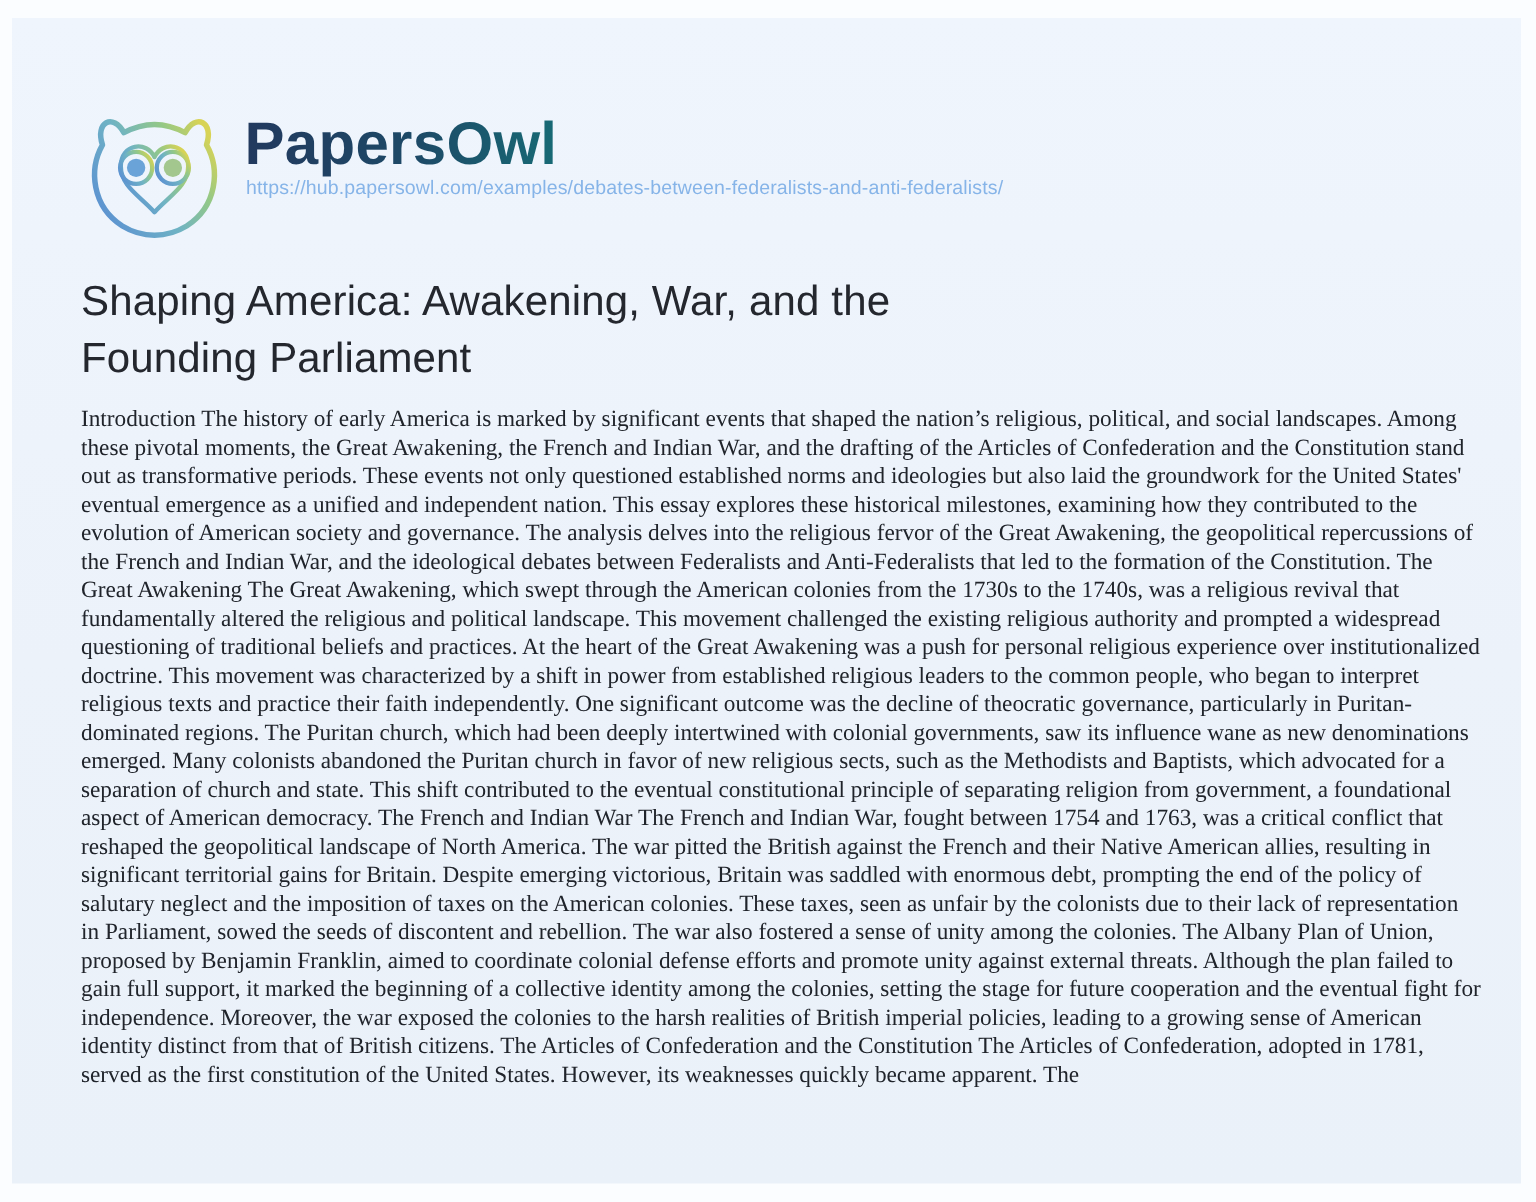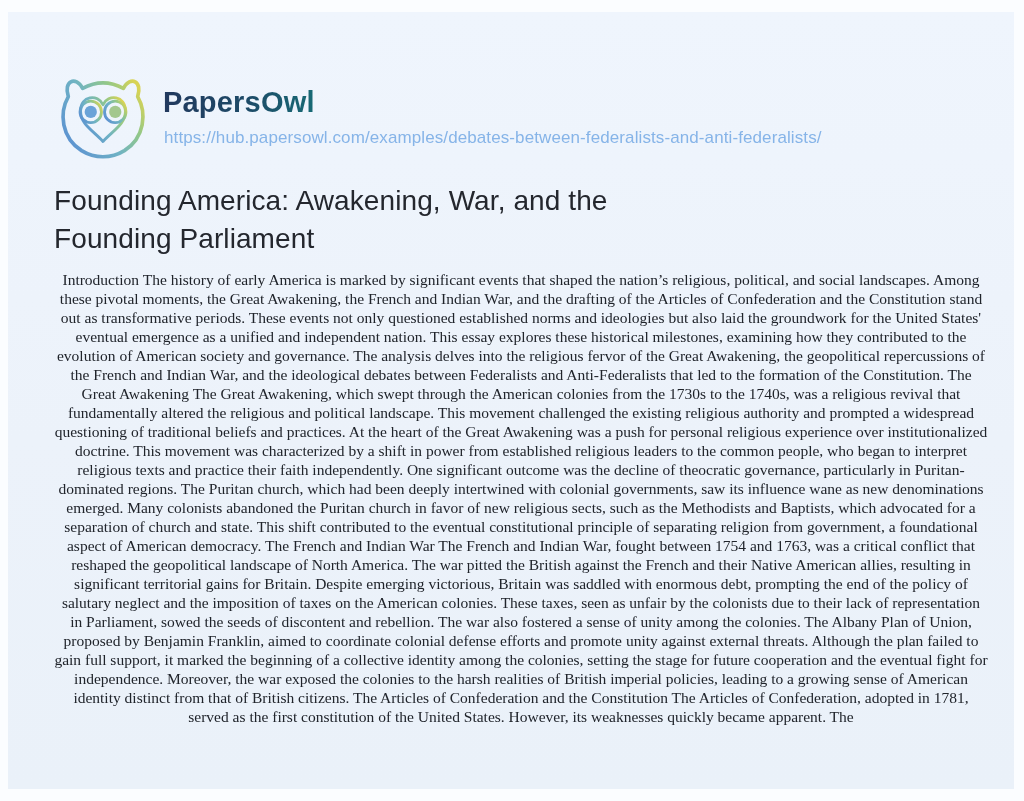--- a/index.html
+++ b/index.html
@@ -25,39 +25,38 @@
   .logo {
     position: absolute;
     left: 44px;
     top: 54px;
     width: 102px;
     height: 102px;
   }
   .brand {
     position: absolute;
     left: 155px;
-    top: 74px;
-    font-size: 29px;
+    top: 62px;
+    font-size: 40px;
     font-weight: bold;
     letter-spacing: 0.2px;
     color: #1d3f63;
     background: linear-gradient(90deg, #22395e 0%, #1d4a67 55%, #176a75 100%);
     -webkit-background-clip: text;
     background-clip: text;
     -webkit-text-fill-color: transparent;
   }
   .site-url {
     position: absolute;
     left: 156px;
     top: 105px;
-    font-size: 17px;
+    font-size: 13px;
     color: #86b4e8;
     text-decoration: none;
     letter-spacing: 0.1px;
-    margin-top: 11px;
   }
   .doc-title {
     position: absolute;
     left: 46px;
     top: 170px;
     font-size: 28px;
     font-weight: 400;
     color: #24272e;
     line-height: 38px;
     letter-spacing: 0.1px;
@@ -65,21 +64,21 @@
   .doc-title span { display: block; }
   .doc-body {
     position: absolute;
     left: 46px;
     top: 258px;
     width: 934px;
     font-family: "Liberation Serif", serif;
     font-size: 15.5px;
     line-height: 19px;
     color: #20242b;
-    text-align: center;
+    text-align: left;
     margin: 0;
   }
 </style>
 </head>
 <body>
 
 <div class="panel">
 
   <div class="logo">
     <svg width="102" height="102" viewBox="0 0 100 100" aria-hidden="true">
@@ -99,19 +98,19 @@
       <circle cx="62" cy="45" r="6" fill="#a3c78e"></circle>
       <line x1="50" y1="58" x2="50" y2="67" stroke="url(#owlgrad)" stroke-width="2.4" stroke-linecap="round"></line>
     </svg>
   </div>
 
   <div class="brand">PapersOwl</div>
 
   <a class="site-url" href="#">https://hub.papersowl.com/examples/debates-between-federalists-and-anti-federalists/</a>
 
   <h1 class="doc-title" style="margin:0;">
-    <span>Founding America: Awakening, War, and the</span>
+    <span>Shaping America: Awakening, War, and the</span>
     <span>Founding Parliament</span>
   </h1>
 
   <p class="doc-body">Introduction The history of early America is marked by significant events that shaped the nation’s religious, political, and social landscapes. Among these pivotal moments, the Great Awakening, the French and Indian War, and the drafting of the Articles of Confederation and the Constitution stand out as transformative periods. These events not only questioned established norms and ideologies but also laid the groundwork for the United States' eventual emergence as a unified and independent nation. This essay explores these historical milestones, examining how they contributed to the evolution of American society and governance. The analysis delves into the religious fervor of the Great Awakening, the geopolitical repercussions of the French and Indian War, and the ideological debates between Federalists and Anti-Federalists that led to the formation of the Constitution. The Great Awakening The Great Awakening, which swept through the American colonies from the 1730s to the 1740s, was a religious revival that fundamentally altered the religious and political landscape. This movement challenged the existing religious authority and prompted a widespread questioning of traditional beliefs and practices. At the heart of the Great Awakening was a push for personal religious experience over institutionalized doctrine. This movement was characterized by a shift in power from established religious leaders to the common people, who began to interpret religious texts and practice their faith independently. One significant outcome was the decline of theocratic governance, particularly in Puritan-dominated regions. The Puritan church, which had been deeply intertwined with colonial governments, saw its influence wane as new denominations emerged. Many colonists abandoned the Puritan church in favor of new religious sects, such as the Methodists and Baptists, which advocated for a separation of church and state. This shift contributed to the eventual constitutional principle of separating religion from government, a foundational aspect of American democracy. The French and Indian War The French and Indian War, fought between 1754 and 1763, was a critical conflict that reshaped the geopolitical landscape of North America. The war pitted the British against the French and their Native American allies, resulting in significant territorial gains for Britain. Despite emerging victorious, Britain was saddled with enormous debt, prompting the end of the policy of salutary neglect and the imposition of taxes on the American colonies. These taxes, seen as unfair by the colonists due to their lack of representation in Parliament, sowed the seeds of discontent and rebellion. The war also fostered a sense of unity among the colonies. The Albany Plan of Union, proposed by Benjamin Franklin, aimed to coordinate colonial defense efforts and promote unity against external threats. Although the plan failed to gain full support, it marked the beginning of a collective identity among the colonies, setting the stage for future cooperation and the eventual fight for independence. Moreover, the war exposed the colonies to the harsh realities of British imperial policies, leading to a growing sense of American identity distinct from that of British citizens. The Articles of Confederation and the Constitution The Articles of Confederation, adopted in 1781, served as the first constitution of the United States. However, its weaknesses quickly became apparent. The</p>
 
 </div>
 
 </body></html>

